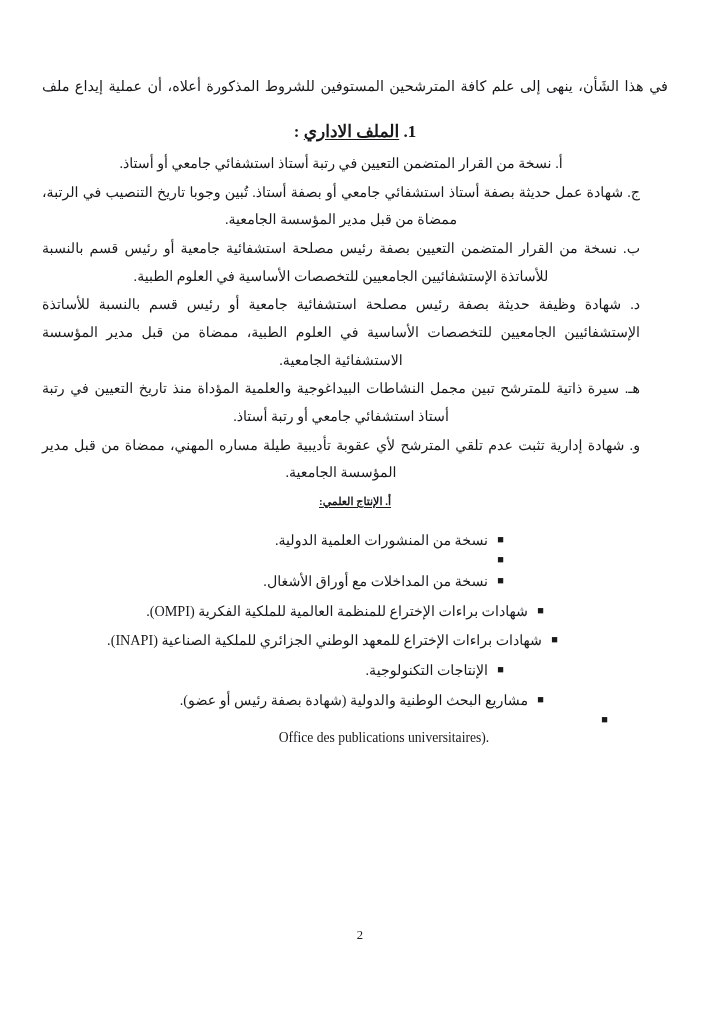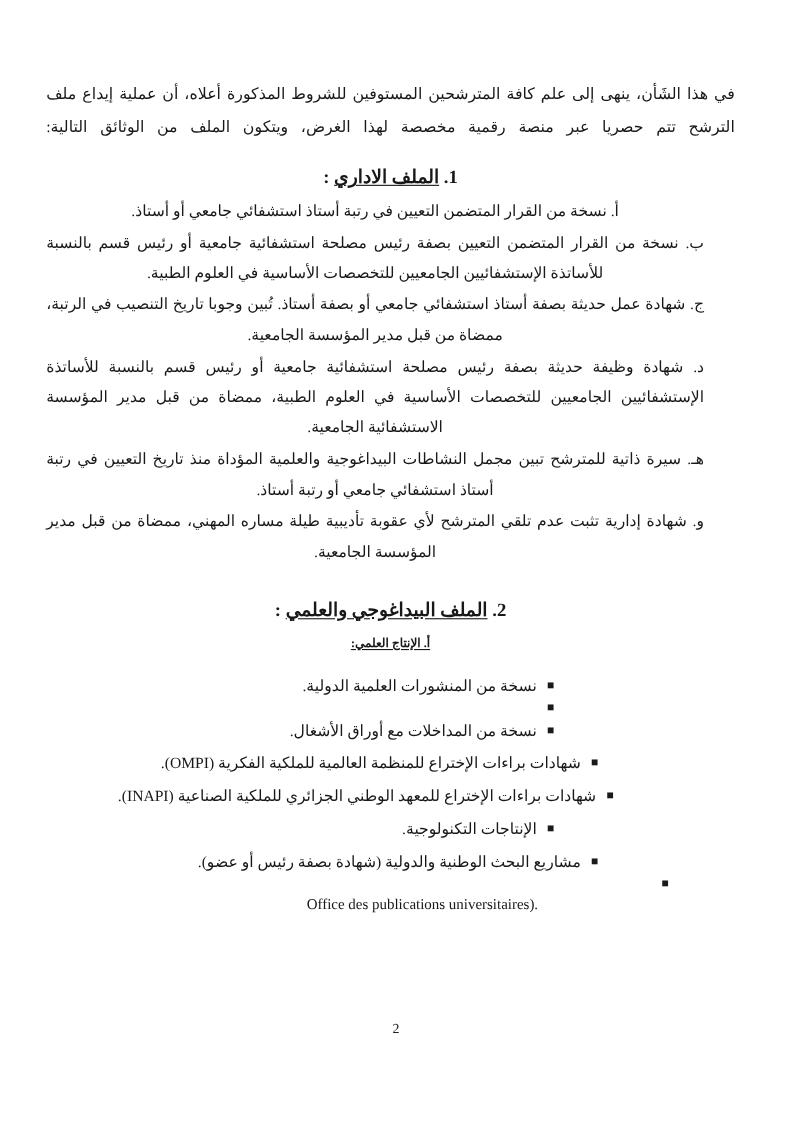--- a/index.html
+++ b/index.html
@@ -158,65 +158,57 @@
 </style>
 </head>
 <body>
 
 <div class="page">
 
   <div class="content">
 
     <p class="intro">
       <span class="ln l1">في هذا الشَأن، ينهى إلى علم كافة المترشحين المستوفين للشروط المذكورة أعلاه، أن عملية إيداع ملف</span>
-      <span class="ln l2">الترشح تتم حصريا عبر منصة رقمية مخصصة لهذا الغرض، ويتكون الملف من الوثائق التالية:</span>
     </p>
 
     <div class="section-head head-1">
       <span class="head-1-inner">
         <span class="num">1.</span>
         <span class="ttl">الملف الاداري</span>
         <span class="colon"> :</span>
       </span>
     </div>
 
     <ul class="letter-list">
       <li class="letter-item">
         <span class="marker">أ.</span>
         <span>نسخة من القرار المتضمن التعيين في رتبة أستاذ استشفائي جامعي أو أستاذ.</span>
       </li>
       <li class="letter-item">
+        <span class="marker">ج.</span>
+        <span>شهادة عمل حديثة بصفة أستاذ استشفائي جامعي أو بصفة أستاذ. تُبين وجوبا تاريخ التنصيب في الرتبة، ممضاة من قبل مدير المؤسسة الجامعية.</span>
+      </li>
+      <li class="letter-item">
         <span class="marker">ب.</span>
         <span>نسخة من القرار المتضمن التعيين بصفة رئيس مصلحة استشفائية جامعية أو رئيس قسم بالنسبة للأساتذة الإستشفائيين الجامعيين للتخصصات الأساسية في العلوم الطبية.</span>
       </li>
       <li class="letter-item">
-        <span class="marker">ج.</span>
-        <span>شهادة عمل حديثة بصفة أستاذ استشفائي جامعي أو بصفة أستاذ. تُبين وجوبا تاريخ التنصيب في الرتبة، ممضاة من قبل مدير المؤسسة الجامعية.</span>
-      </li>
-      <li class="letter-item">
         <span class="marker">د.</span>
         <span>شهادة وظيفة حديثة بصفة رئيس مصلحة استشفائية جامعية أو رئيس قسم بالنسبة للأساتذة الإستشفائيين الجامعيين للتخصصات الأساسية في العلوم الطبية، ممضاة من قبل مدير المؤسسة الاستشفائية الجامعية.</span>
       </li>
       <li class="letter-item">
         <span class="marker">هـ.</span>
         <span>سيرة ذاتية للمترشح تبين مجمل النشاطات البيداغوجية والعلمية المؤداة منذ تاريخ التعيين في رتبة أستاذ استشفائي جامعي أو رتبة أستاذ.</span>
       </li>
       <li class="letter-item">
         <span class="marker">و.</span>
         <span>شهادة إدارية تثبت عدم تلقي المترشح لأي عقوبة تأديبية طيلة مساره المهني، ممضاة من قبل مدير المؤسسة الجامعية.</span>
       </li>
     </ul>
 
-    <div class="section-head head-1" style="margin-top:22px;">
-      <span class="head-1-inner">
-        <span class="num">2.</span>
-        <span class="ttl">الملف البيداغوجي والعلمي</span>
-        <span class="colon"> :</span>
-      </span>
-    </div>
 
     <div class="sub-head">أ. الإنتاج العلمي:</div>
 
     <ul class="bullet-list">
       <li class="bullet-row">
         <span class="sq">■</span>
         <span class="btext">نسخة من المنشورات العلمية الدولية.</span>
       </li>
       <li class="bullet-row">
         <span class="sq">■</span>

